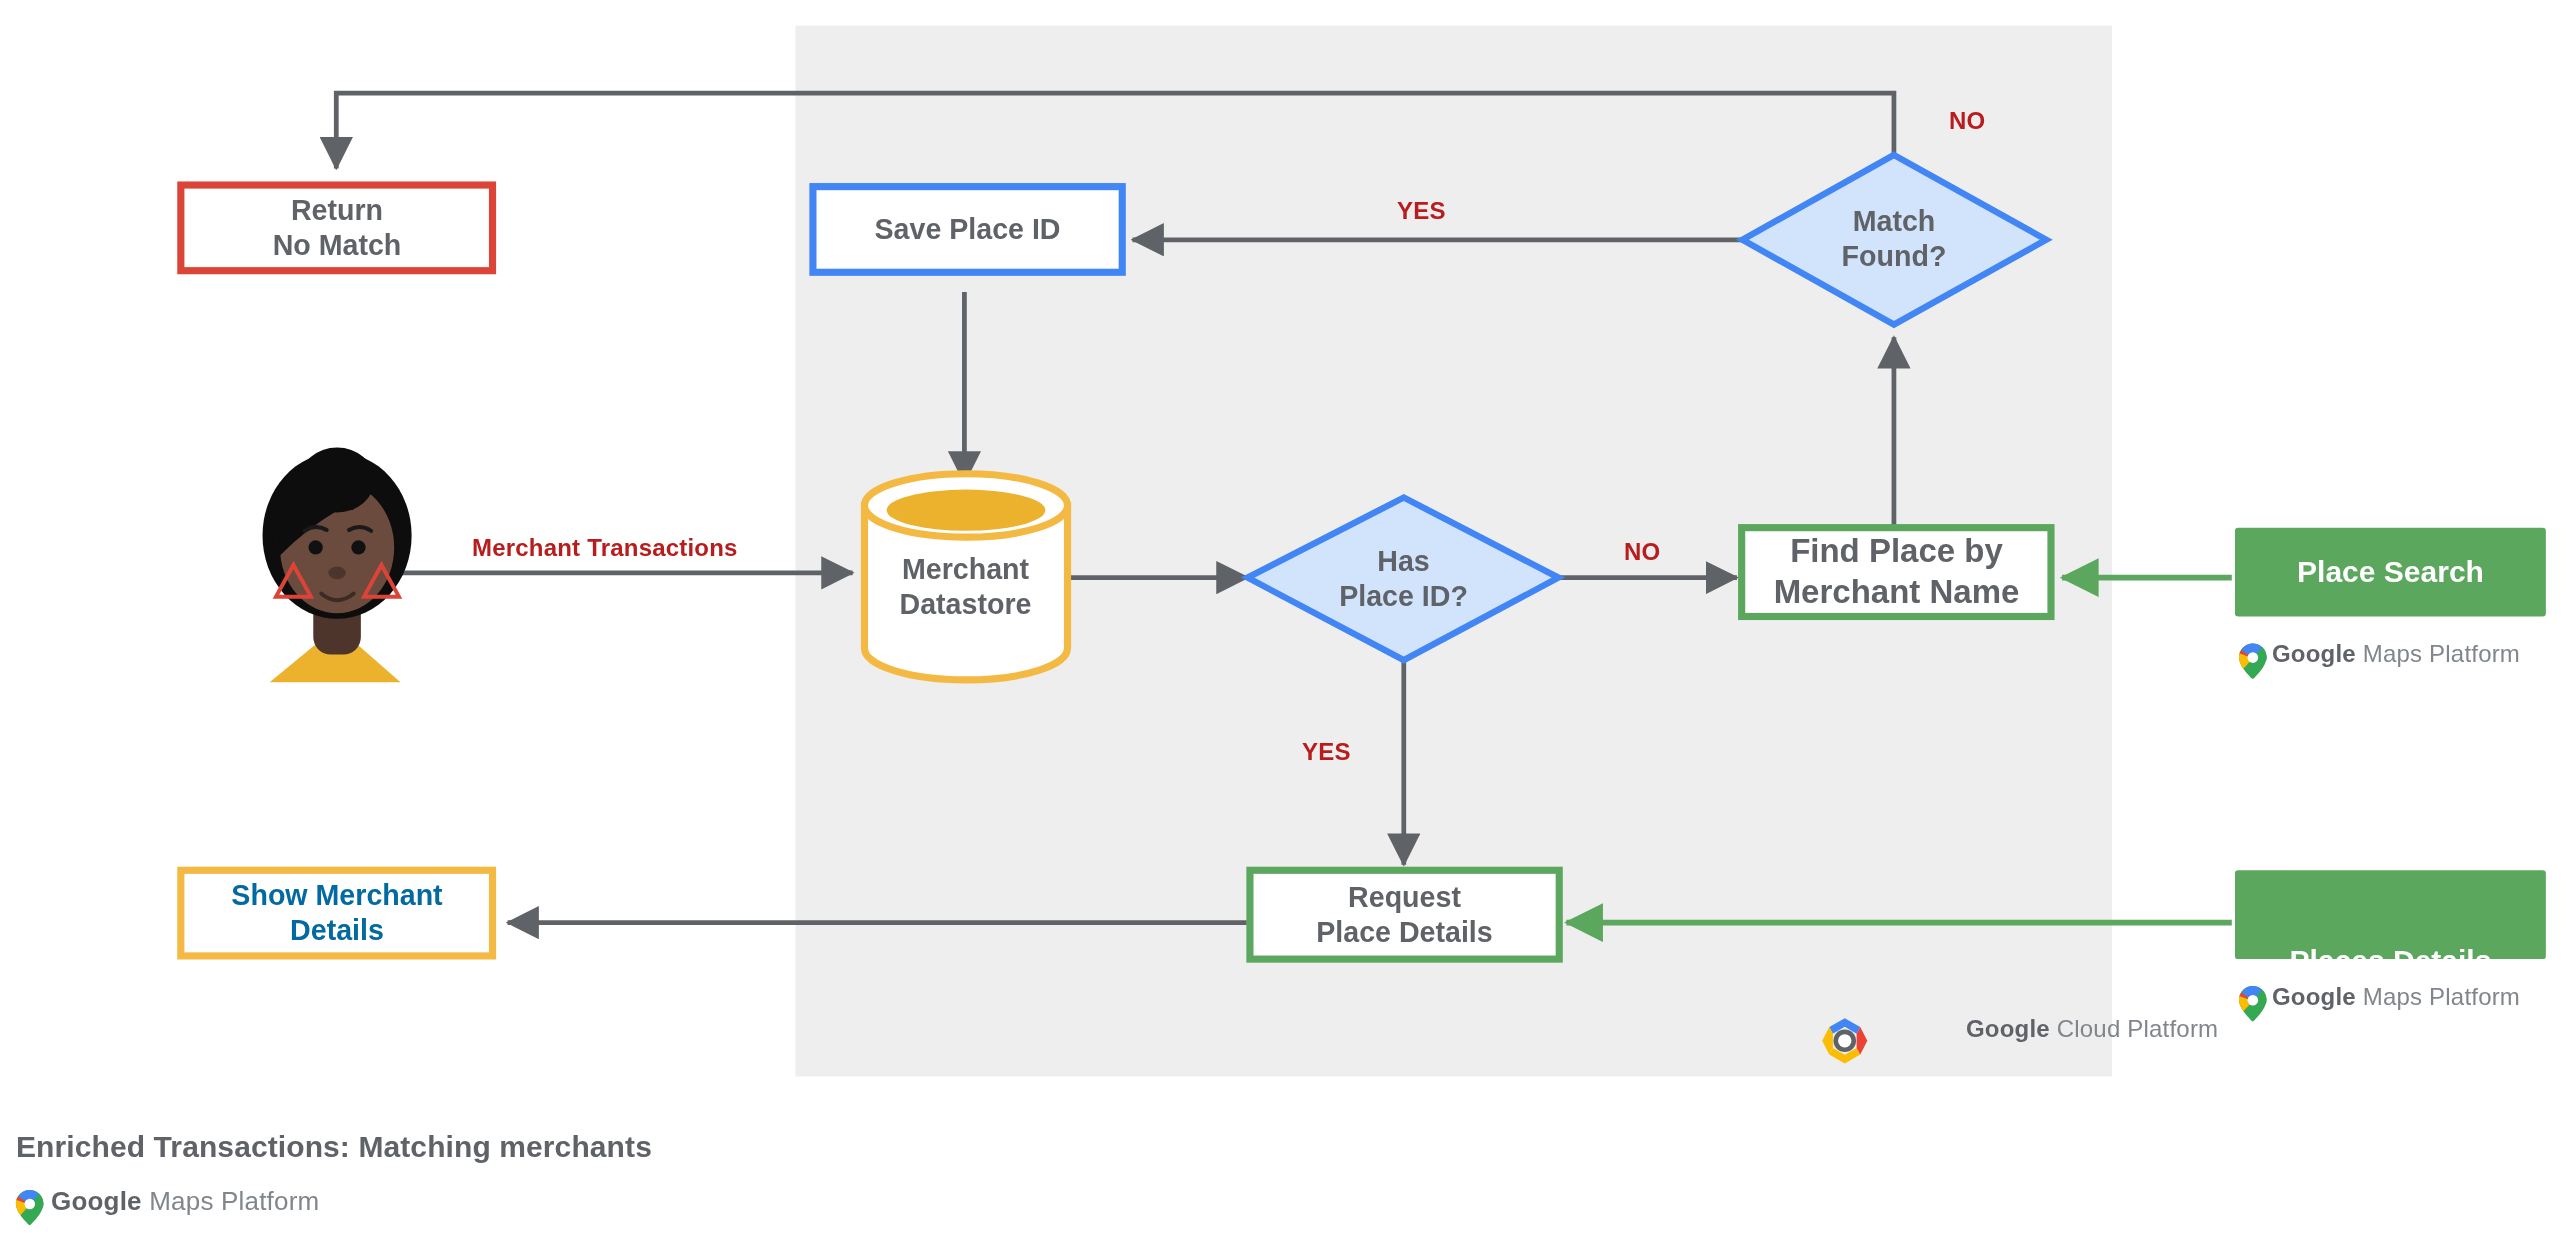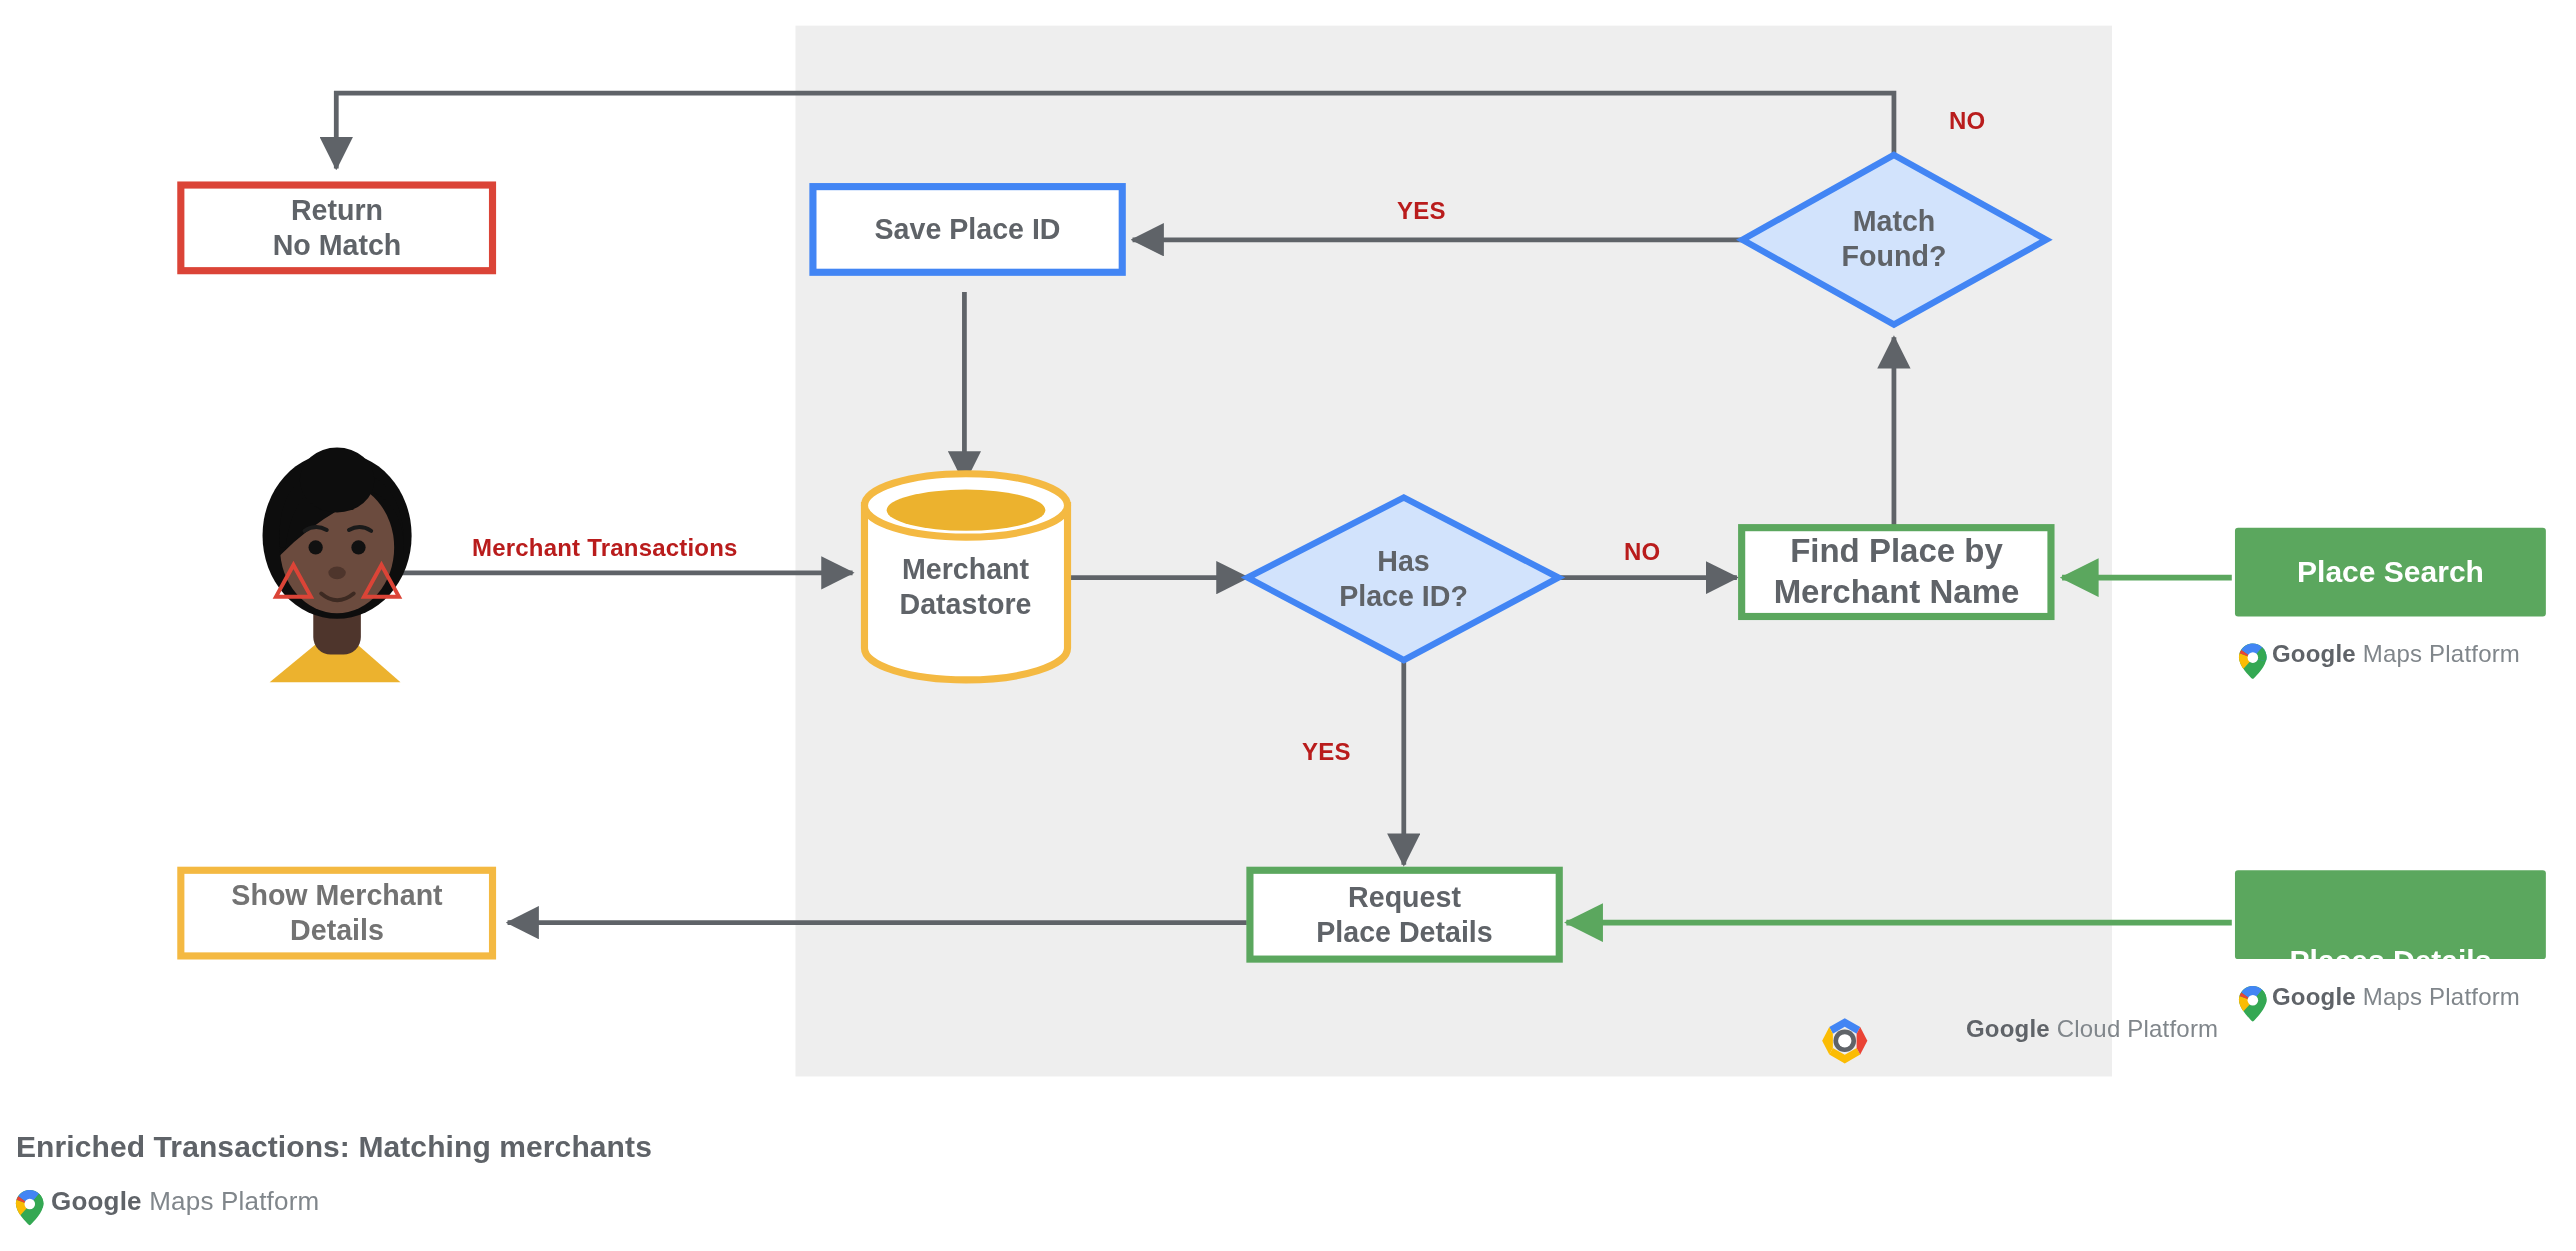--- a/index.html
+++ b/index.html
@@ -223,21 +223,21 @@
 
   <div class="node-label" style="left:1248px; top:530px; width:311px; height:98px; font-size:28.6px;">Has
 Place ID?</div>
 
   <div class="node-label" style="left:1742px; top:527px; width:309px; height:89px; font-size:33px;">Find Place by
 Merchant Name</div>
 
   <div class="node-label" style="left:1250px; top:870px; width:309px; height:89px; font-size:28.6px;">Request
 Place Details</div>
 
-  <div class="node-label" style="left:181px; top:870px; width:312px; height:86px; font-size:28.6px; color:#737373;">Show Merchant
+  <div class="node-label" style="left:181px; top:870px; width:312px; height:86px; font-size:28.6px; color:#0369a1;">Show Merchant
 Details</div>
 
   <div class="node-label" style="left:2235px; top:527px; width:311px; height:91px; font-size:30px; color:#ffffff;">Place Search</div>
 
   <div class="node-label" style="left:2235px; top:870px; width:311px; height:89px; font-size:30px; color:#ffffff;margin-top:47px;">Places Details</div>
 
   <div class="edge-label" style="left:472px; top:534px;">Merchant Transactions</div>
 
   <div class="edge-label" style="left:1949px; top:107px;">NO</div>
 

